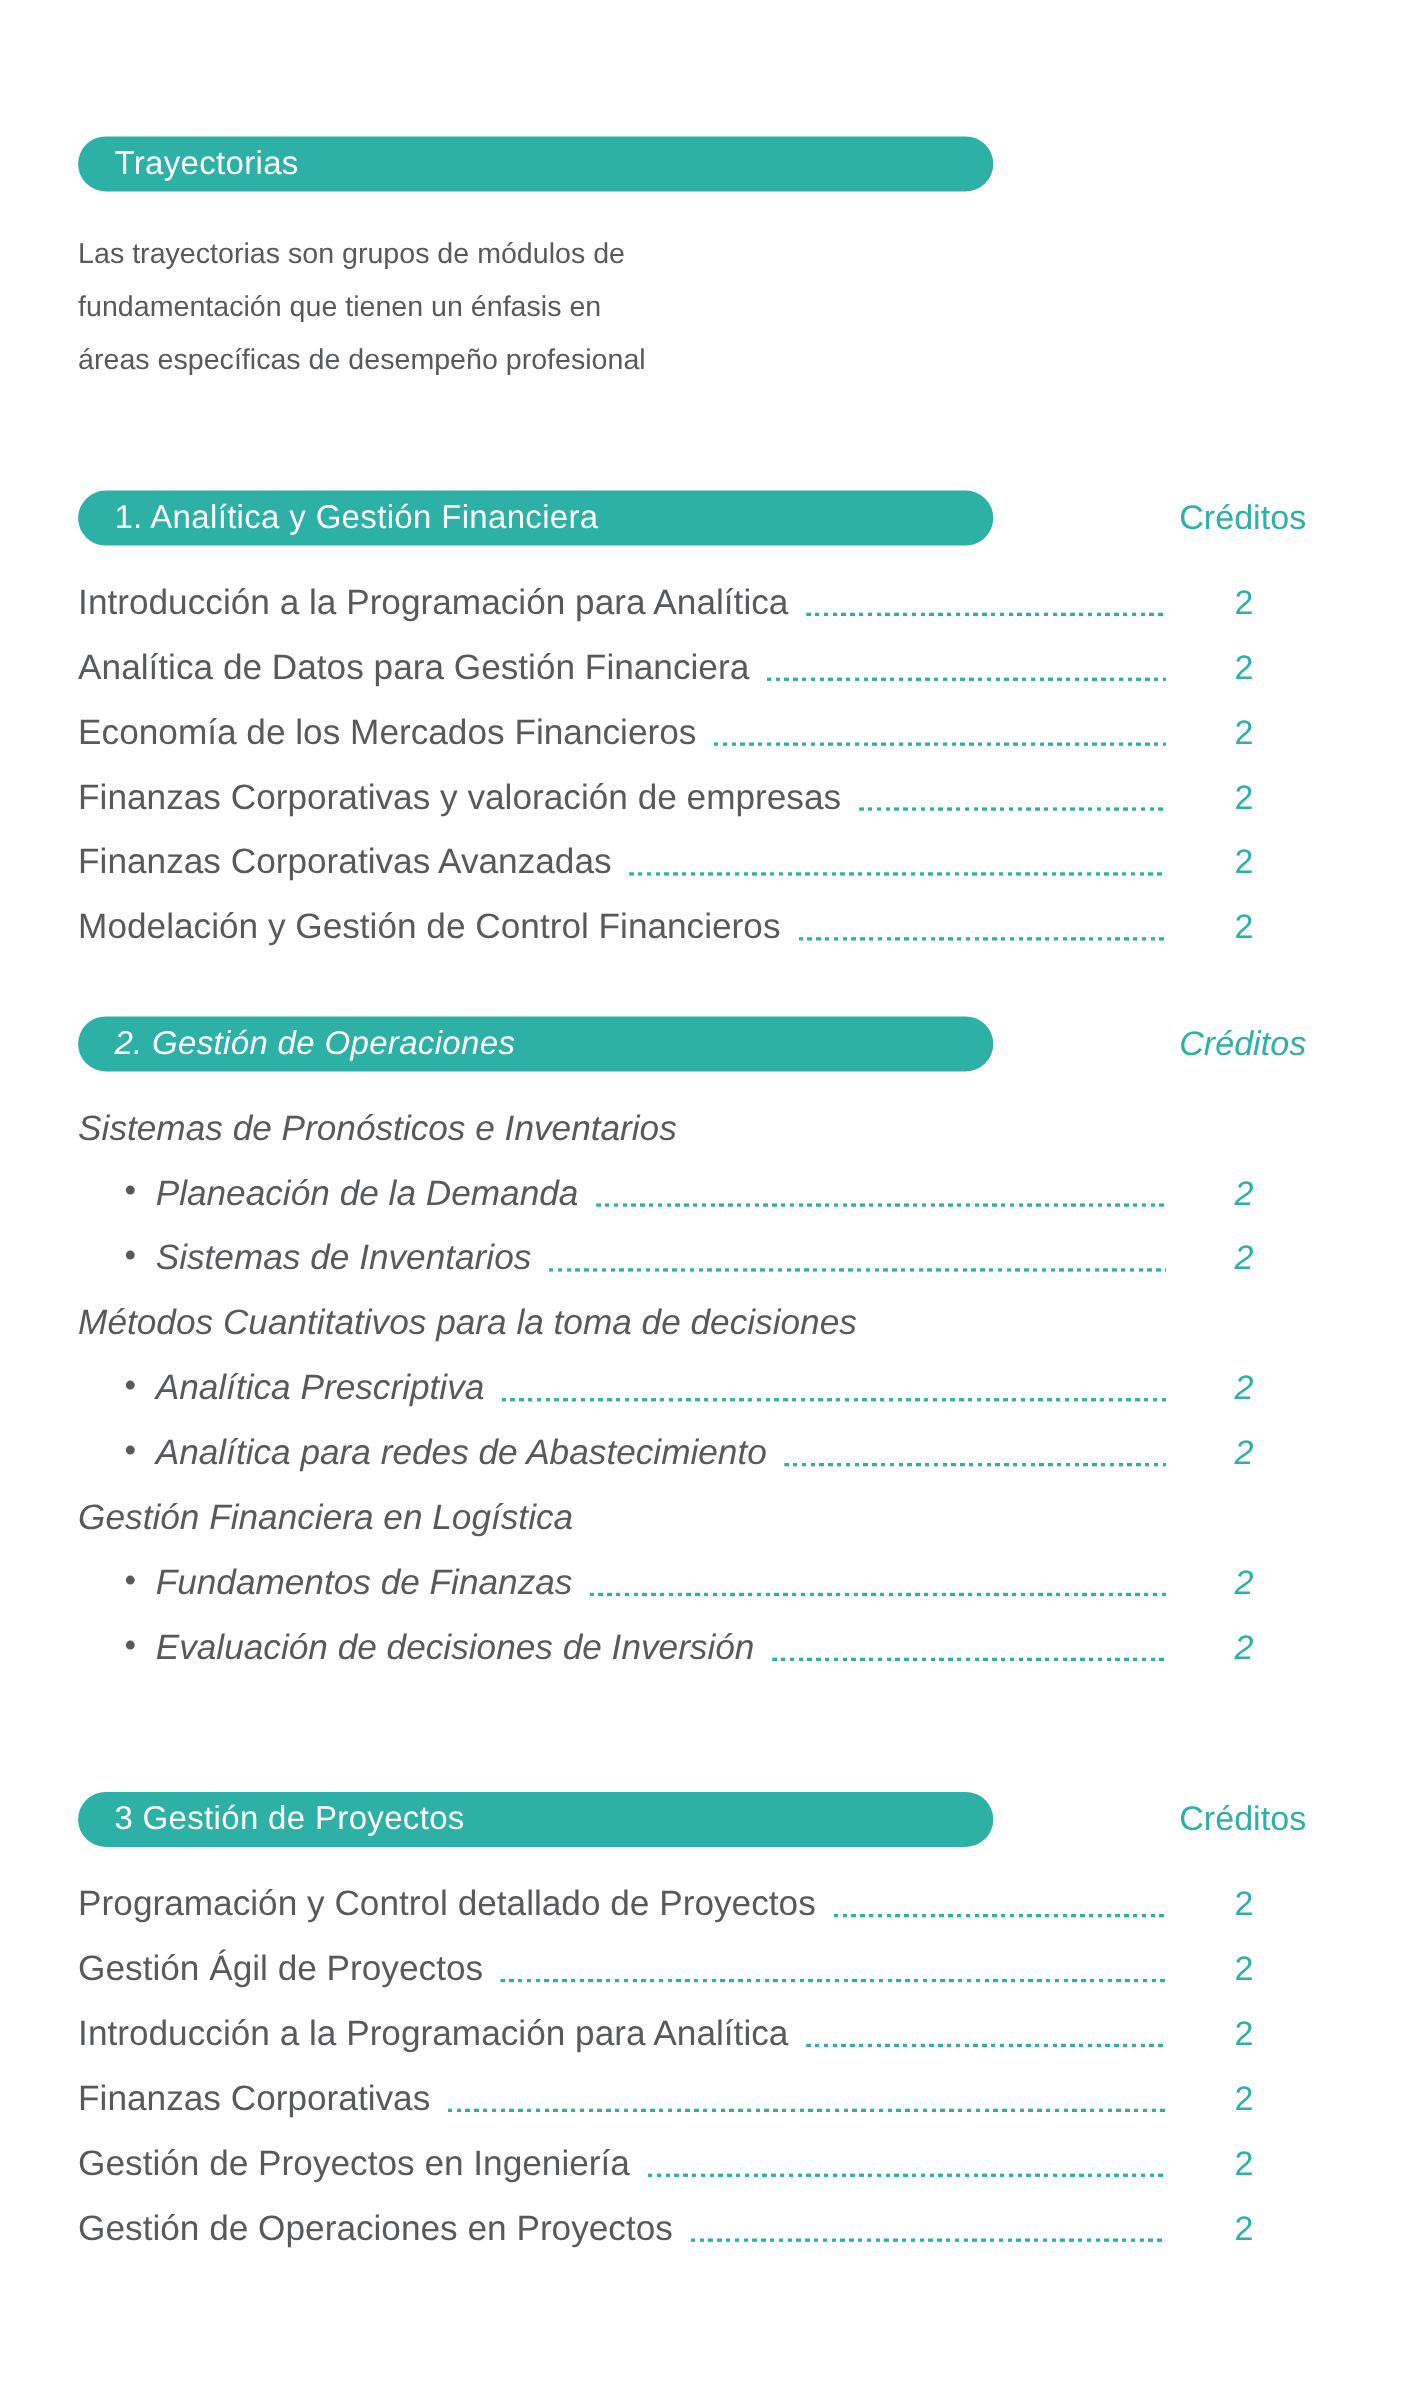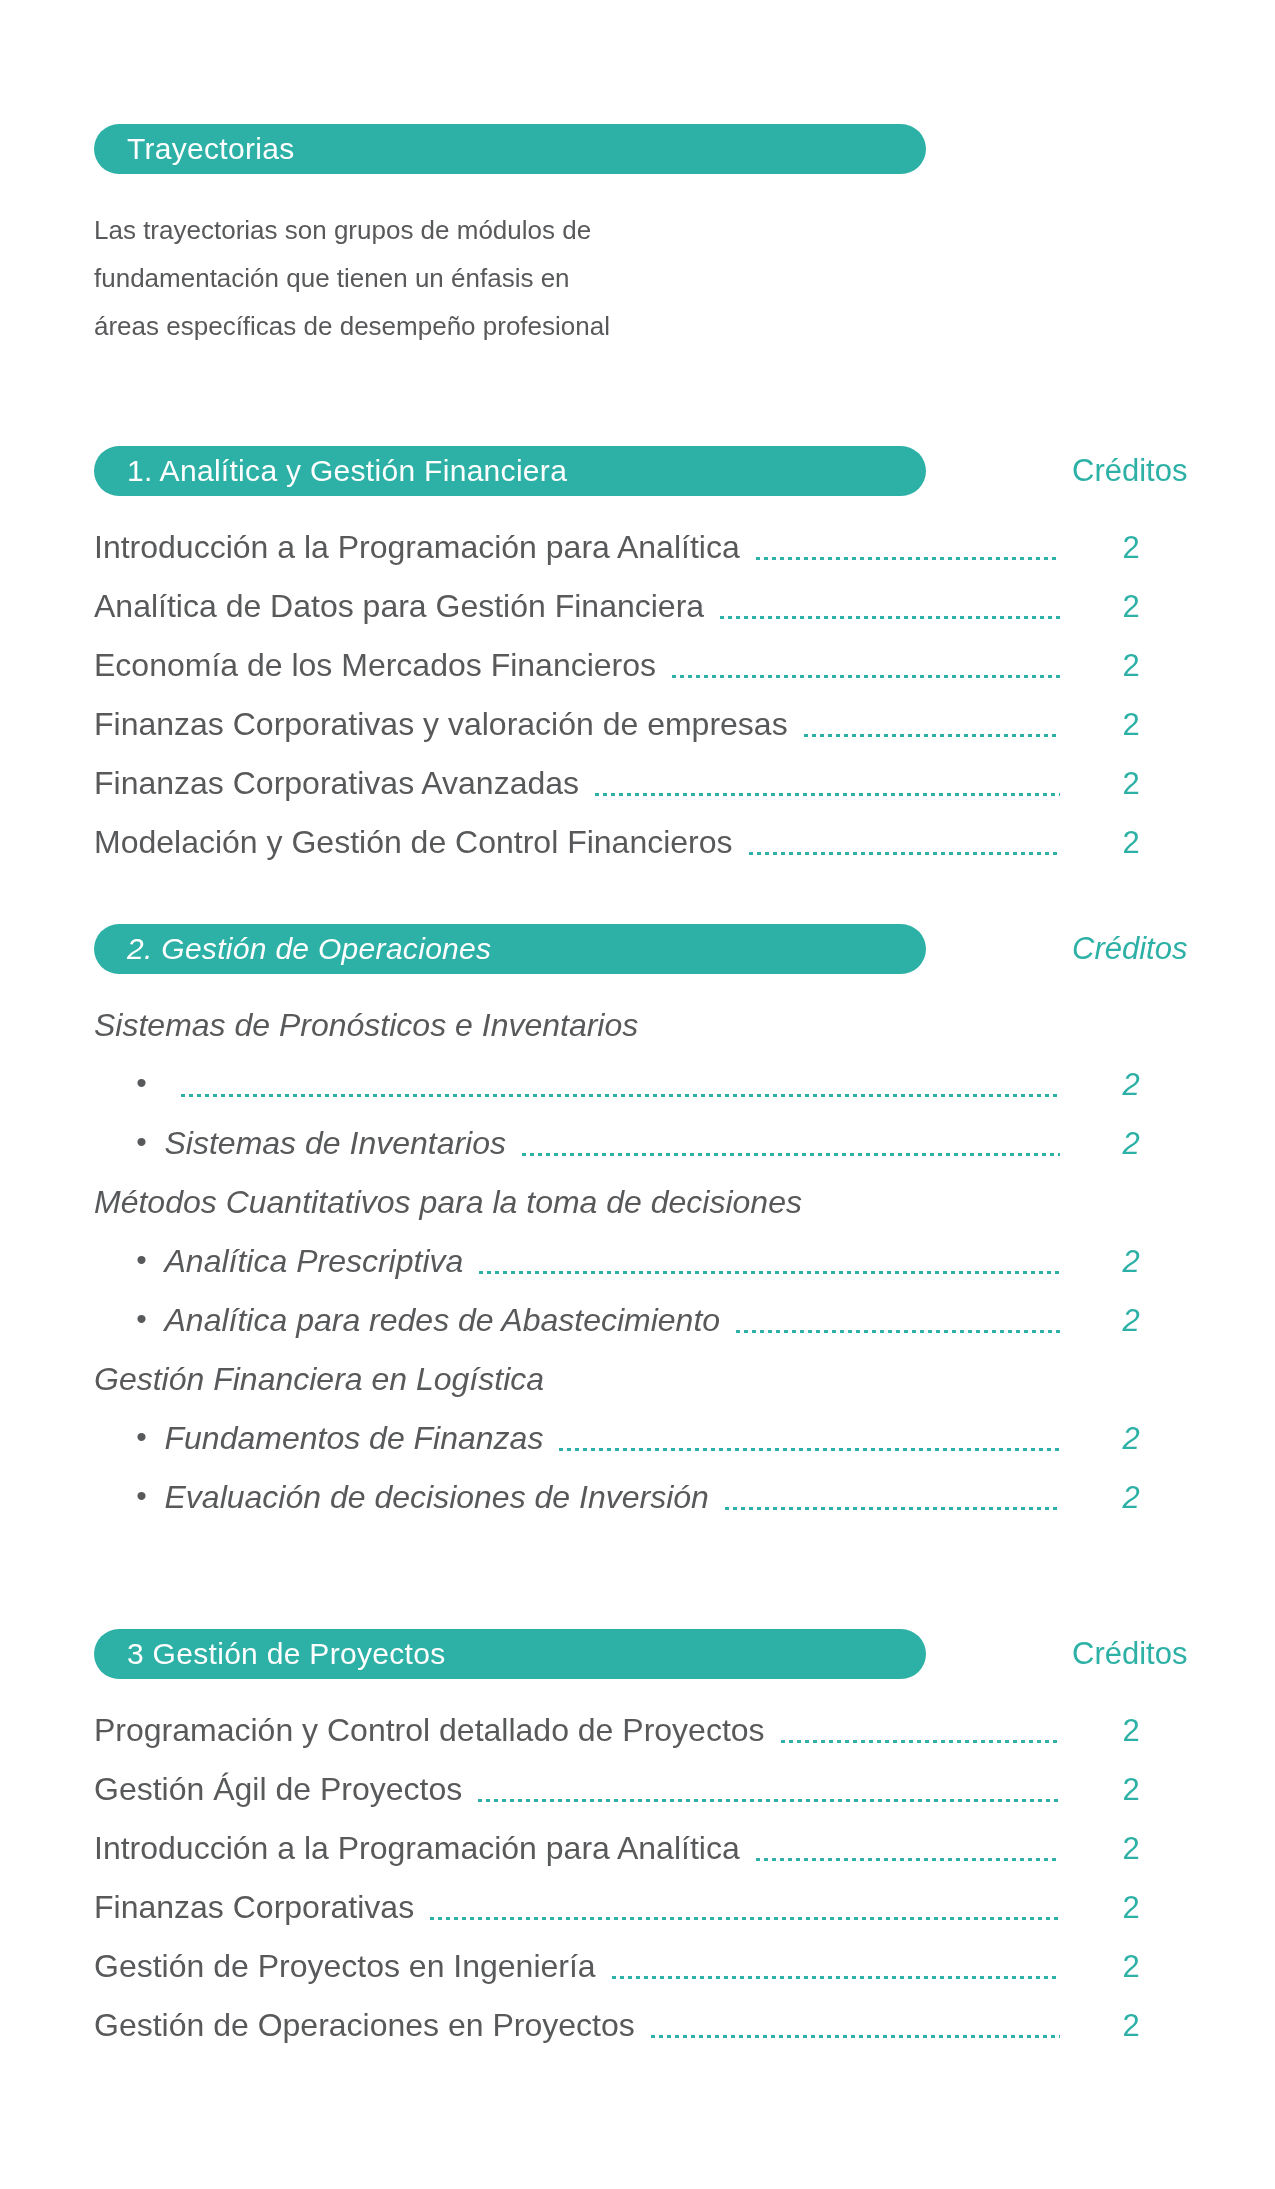--- a/index.html
+++ b/index.html
@@ -14,21 +14,21 @@
     height: 2189px;
     background: var(--paper);
     font-family: "Liberation Sans", sans-serif;
     color: var(--ink);
     overflow: hidden;
   }
   .page {
     width: 1275px;
     height: 2189px;
     position: relative;
-    padding: 124px 85px 0 94px; 
+    padding: 124px 85px 0 71px; 
   }
 
   
   .pill {
     width: 832px;
     height: 50px;
     background: var(--accent);
     border-radius: 25px;
     color: #ffffff;
     font-size: 30px;
@@ -165,20 +165,21 @@
       </div>
       <div class="credits-header">Créditos</div>
     </div>
     <div class="course-list">
   <div class="row group">
     <span class="label">Sistemas de Pronósticos e Inventarios</span>
   </div>
 
   <div class="row bullet">
     <span class="bullet-dot">•</span>
+    <span class="label">Planeación de la Demanda</span>
     <span class="leader"></span>
     <span class="credit">2</span>
   </div>
 
   <div class="row bullet">
     <span class="bullet-dot">•</span>
     <span class="label">Sistemas de Inventarios</span>
     <span class="leader"></span>
     <span class="credit">2</span>
   </div>

